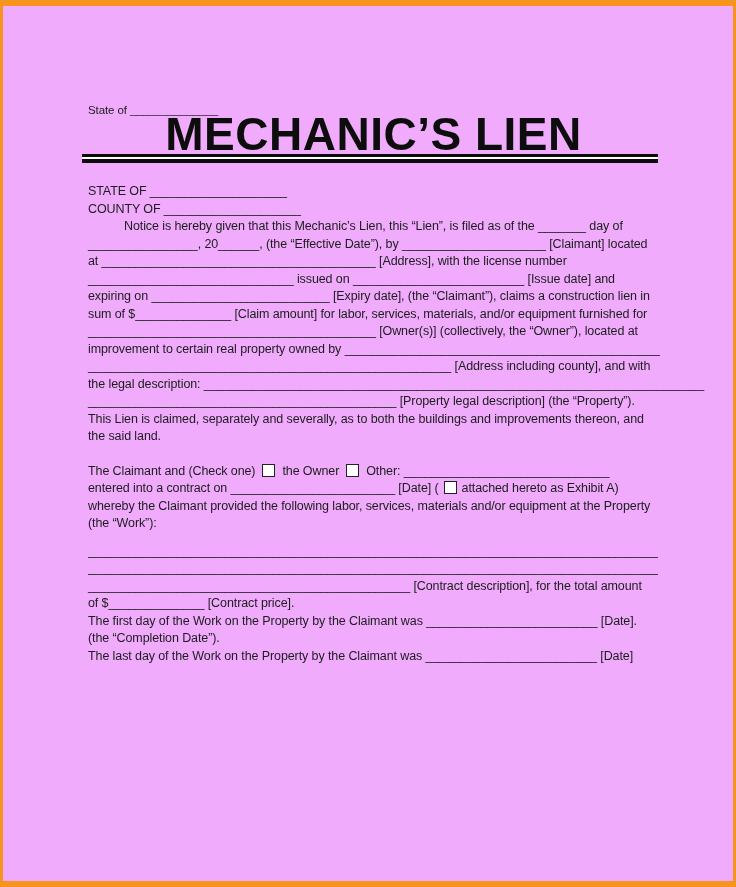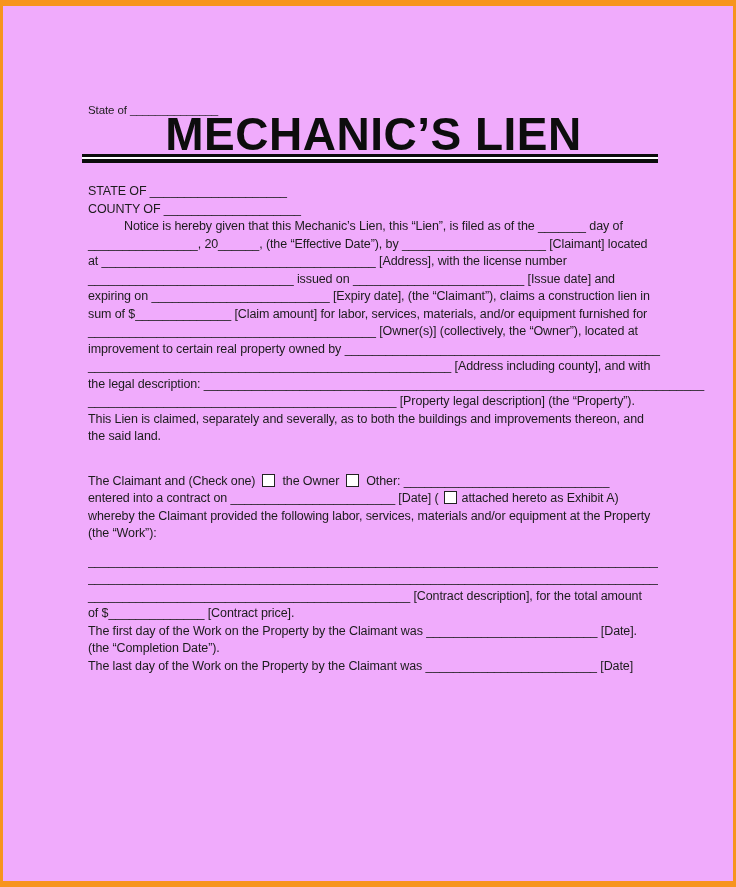--- a/index.html
+++ b/index.html
@@ -51,21 +51,21 @@
     background: #ffffff;
   }
   .state-block { margin-top: 19px; }
   .state-block .line { height: 18px; line-height: 18px; }
   .line {
     white-space: nowrap;
     height: 17.5px;
     line-height: 17.5px;
   }
   .para-1 { }
-  .para-2 { margin-top: 27px; }
+  .para-2 { margin-top: 17px; }
   .para-3 { }
   .indent { text-indent: 36px; }
   .fill-line {
     white-space: nowrap;
     overflow: hidden;
     height: 17.5px;
     line-height: 17.5px;
     width: 570px;
   }
   .fill-line.first { margin-top: 10px; }

